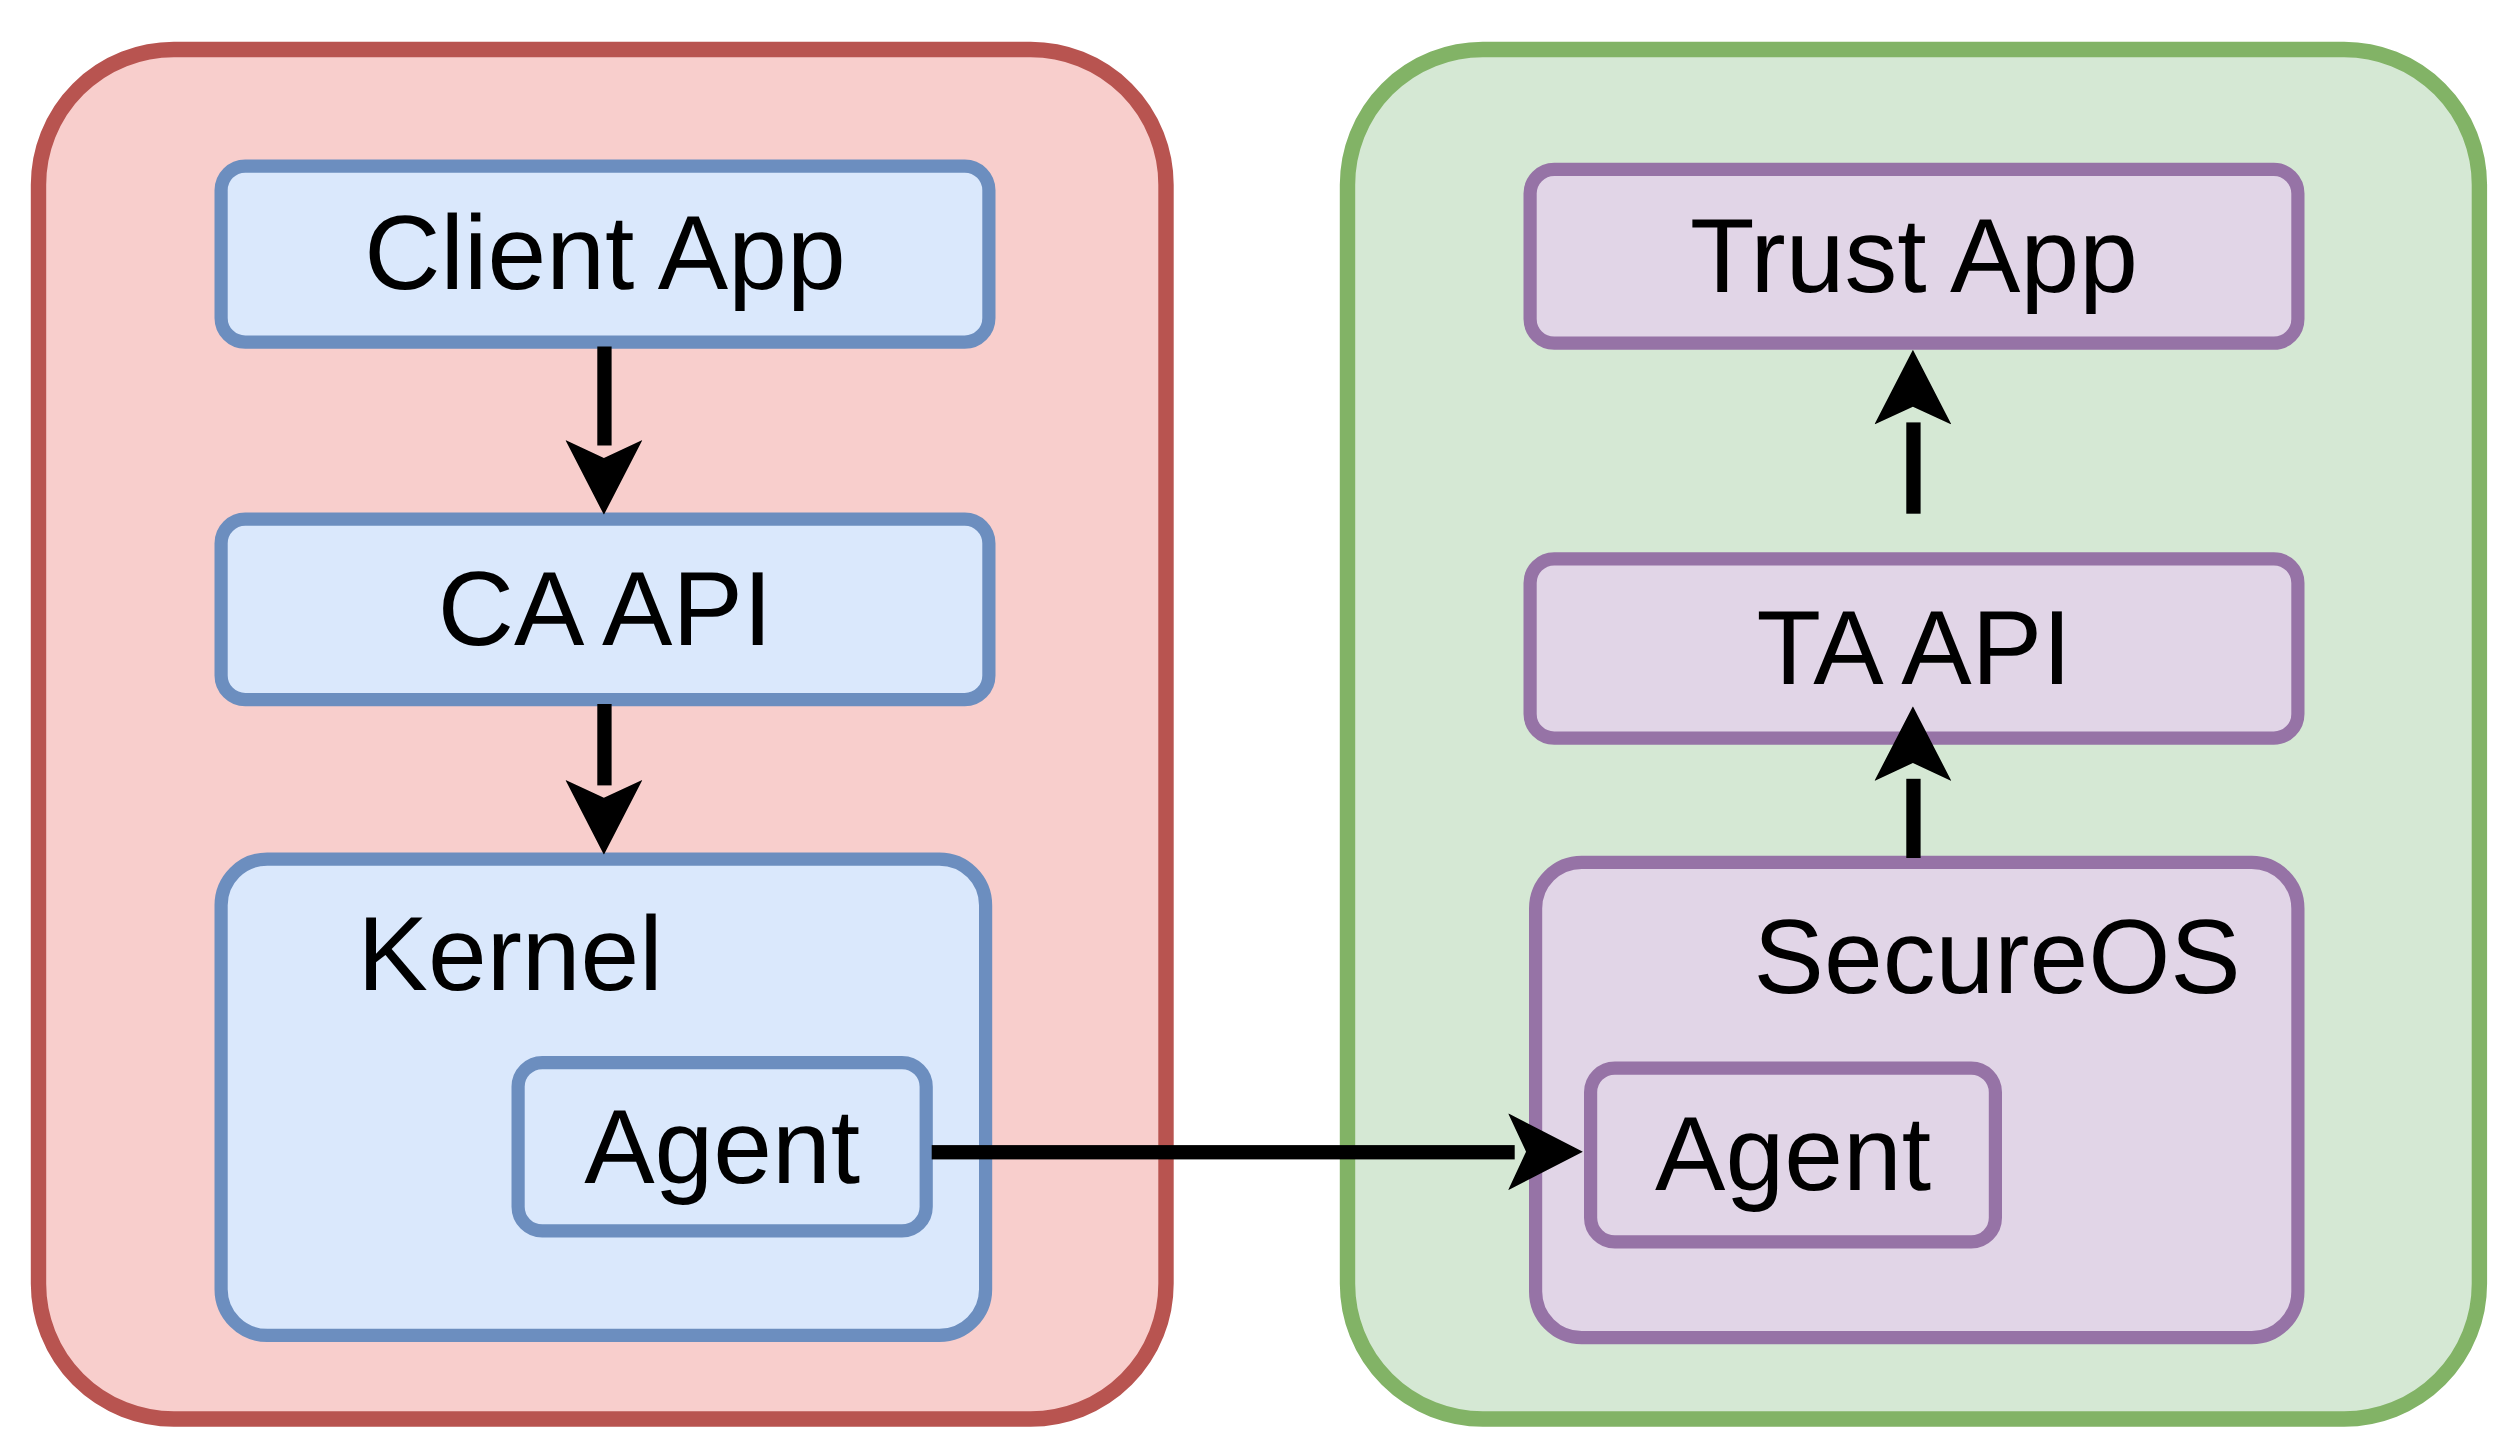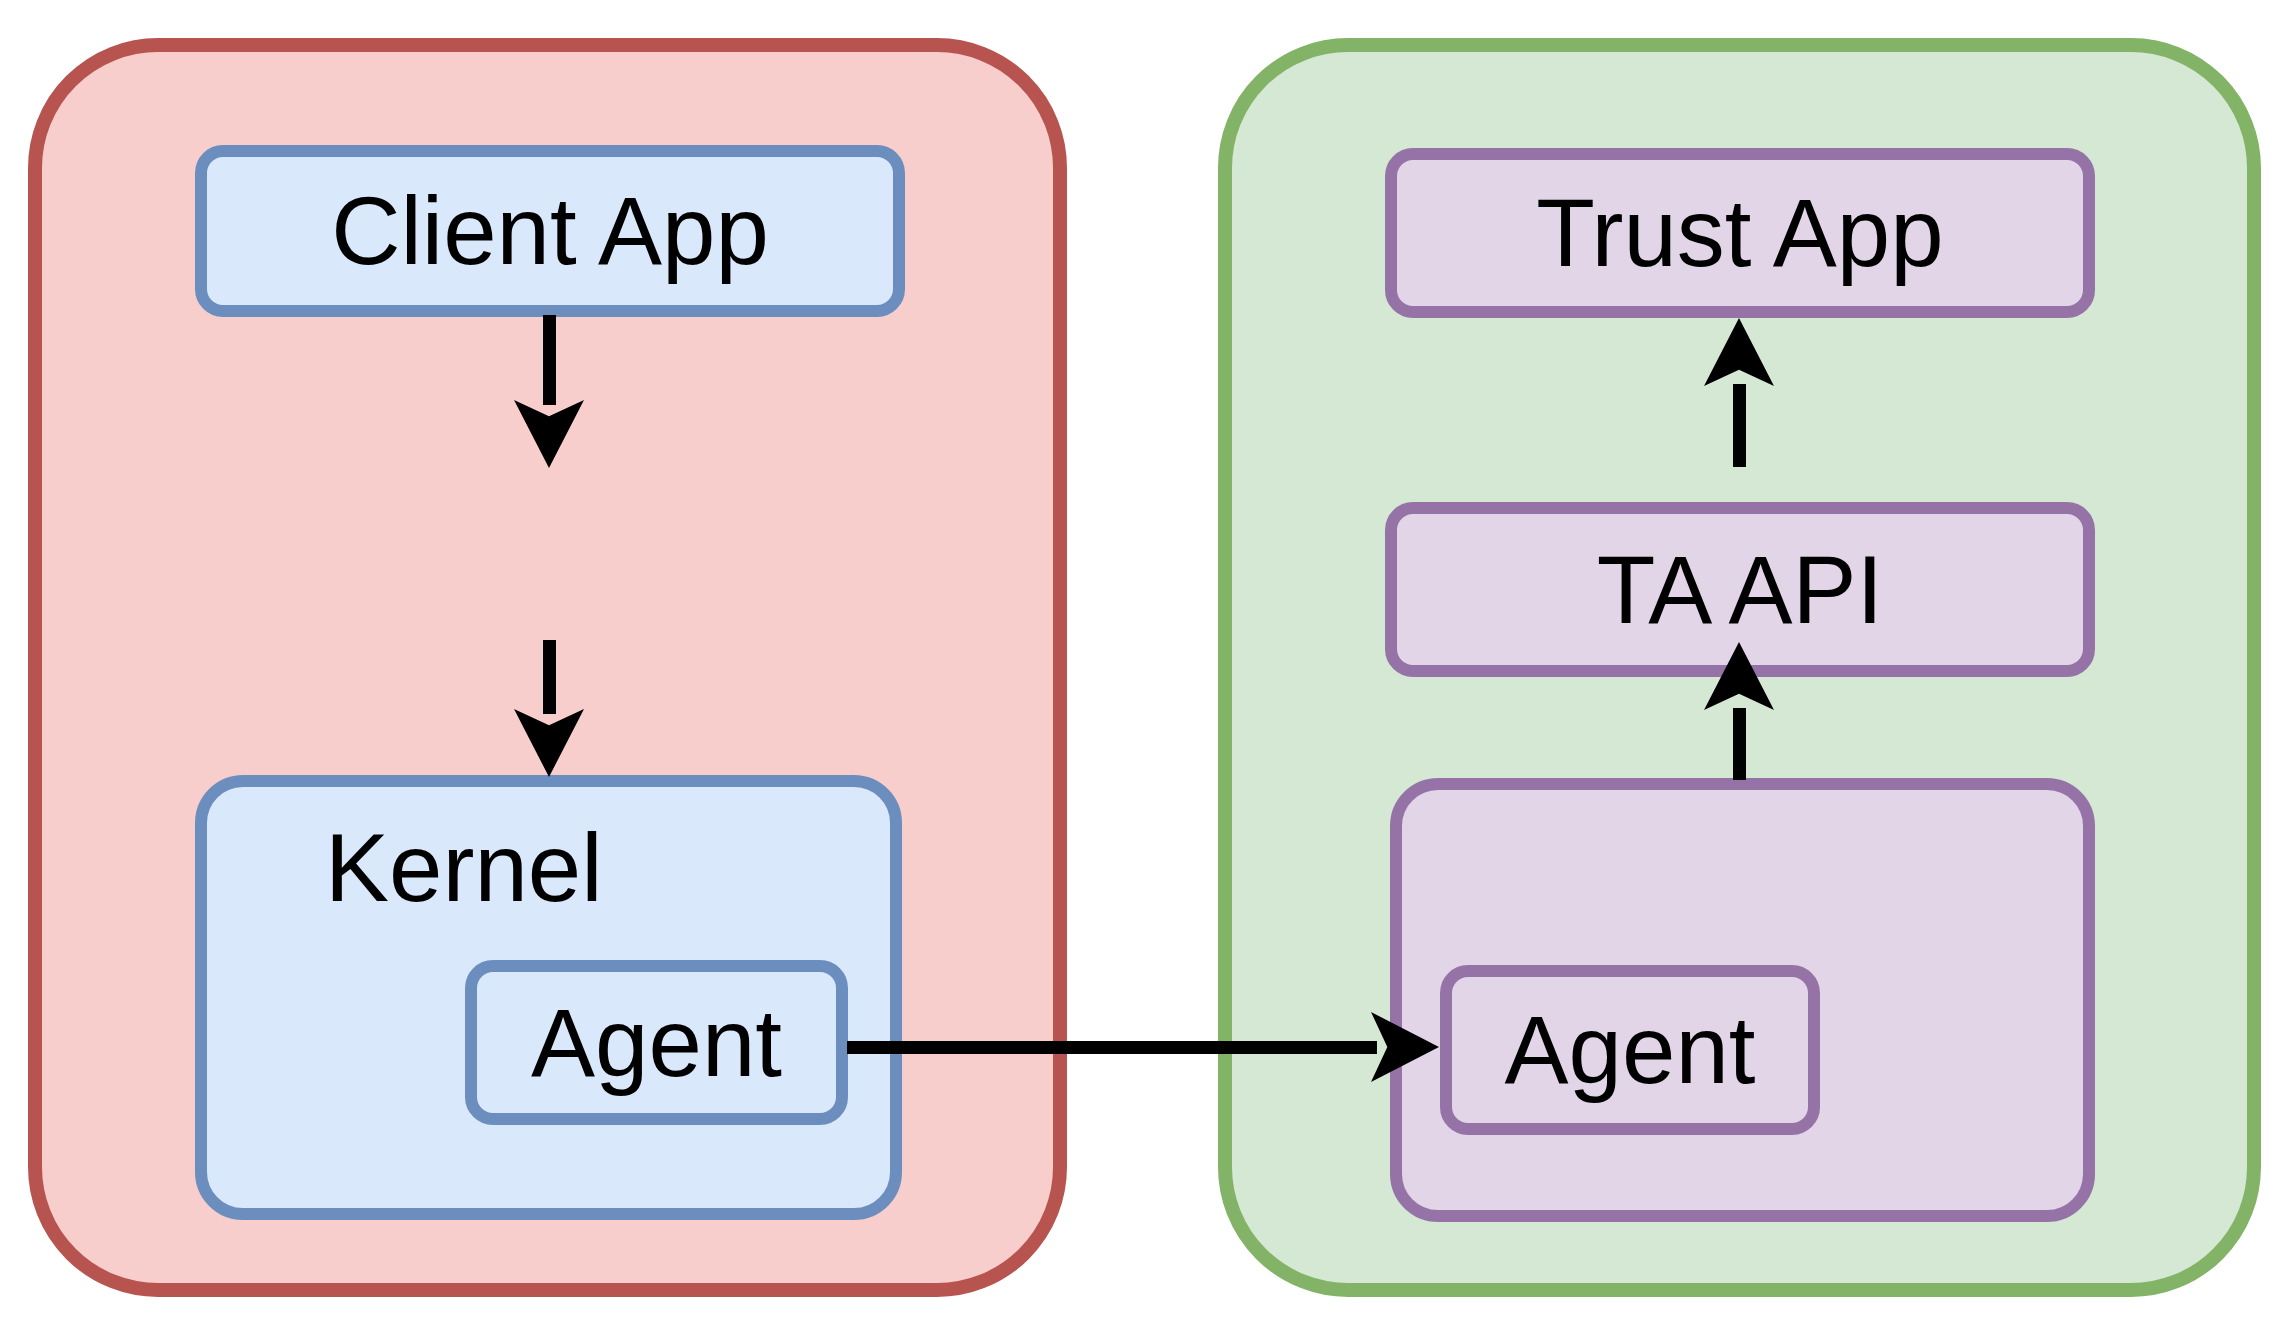--- a/index.html
+++ b/index.html
@@ -93,36 +93,40 @@
 </style>
 </head>
 <body>
 
 <div class="stage">
 
   <section class="world ree">
     <div class="node" id="client-app">
       <span class="lbl">Client App</span>
     </div>
+    <div class="node" id="ca-api">
+      <span class="lbl">CA API</span>
+    </div>
     <div class="node big" id="kernel">
       <span class="lbl">Kernel</span>
       <div class="node" id="agent-left">
         <span class="lbl">Agent</span>
       </div>
     </div>
   </section>
 
   <section class="world tee">
     <div class="node" id="trust-app">
       <span class="lbl">Trust App</span>
     </div>
     <div class="node" id="ta-api">
       <span class="lbl">TA API</span>
     </div>
     <div class="node big" id="secure-os">
+      <span class="lbl">SecureOS</span>
       <div class="node" id="agent-right">
         <span class="lbl">Agent</span>
       </div>
     </div>
   </section>
 
   <div class="arrow" id="a1">
     <i class="shaft"></i>
     <i class="head down"></i>
   </div>

